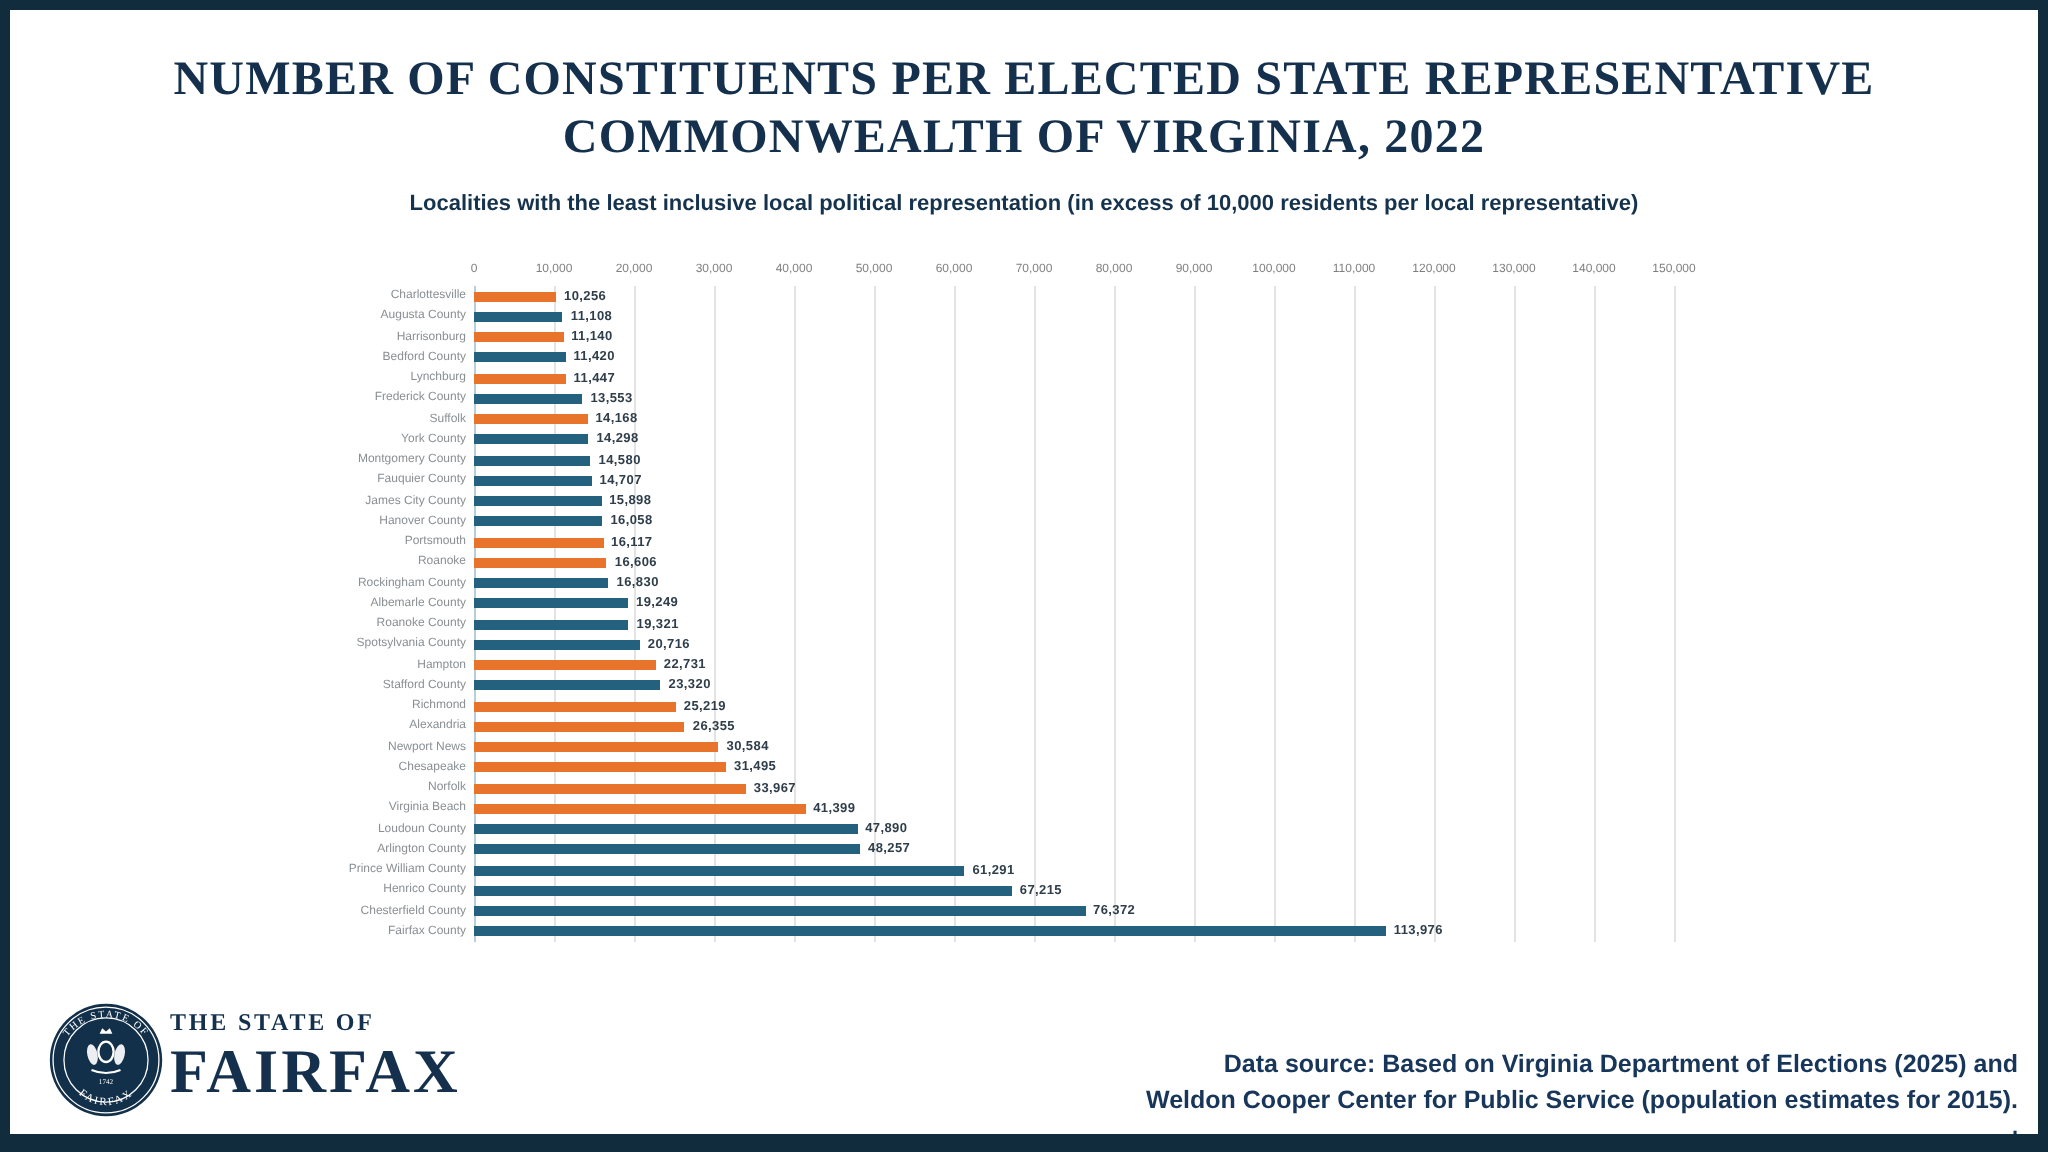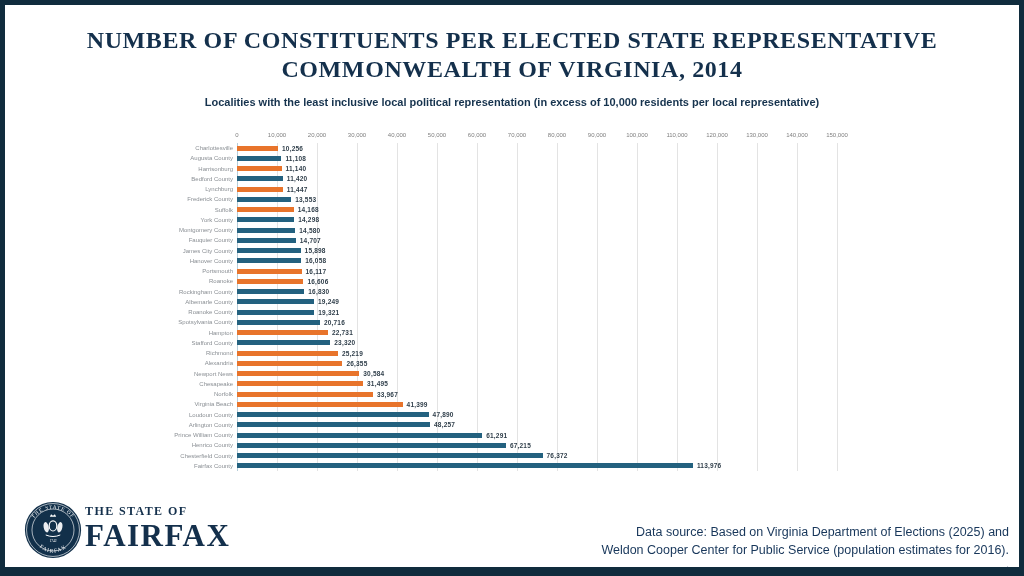--- a/index.html
+++ b/index.html
@@ -37,32 +37,32 @@
   .row-value{
     font-size:6.5px;font-weight:700;color:#2f3e4a;margin-left:4px;
     white-space:nowrap;letter-spacing:.2px;
   }
   .seal{position:absolute;left:24px;top:501px;width:58px;height:58px;}
   .brand{position:absolute;left:85px;top:504px;color:#14304c;font-family:"Liberation Serif",serif;}
   .brand-top{font-size:12px;font-weight:700;letter-spacing:1.4px;}
   .brand-name{font-size:31px;font-weight:700;letter-spacing:1.5px;line-height:1.05;margin-top:1px;}
   .source{
     position:absolute;right:15px;top:524px;text-align:right;
-    font-size:12.5px;font-weight:400;color:#17365a;line-height:1.4;
+    font-size:12.5px;font-weight:700;color:#17365a;line-height:1.4;
   }
   .source .dot{font-size:11px;line-height:1;}
 </style>
 </head>
 <body>
 
 <div class="frame"></div>
 
 <div class="title">
   <div>NUMBER OF CONSTITUENTS PER ELECTED STATE REPRESENTATIVE</div>
-  <div>COMMONWEALTH OF VIRGINIA, 2014</div>
+  <div>COMMONWEALTH OF VIRGINIA, 2022</div>
 </div>
 
 <div class="subtitle">Localities with the least inclusive local political representation (in excess of 10,000 residents per local representative)</div>
 
 <div class="chart">
   <div class="ticks" id="ticks">
       <span style="left: 0px;">0</span>
       <span style="left: 40px;">10,000</span>
       <span style="left: 80px;">20,000</span>
       <span style="left: 120px;">30,000</span>
@@ -349,15 +349,15 @@
   <text x="32" y="45.5" font-family="Liberation Serif, serif" font-size="4" fill="#ffffff" text-anchor="middle">1742</text>
 </svg>
 
 <div class="brand">
   <div class="brand-top">THE STATE OF</div>
   <div class="brand-name">FAIRFAX</div>
 </div>
 
 <div class="source">
   <div>Data source: Based on Virginia Department of Elections (2025) and</div>
-  <div>Weldon Cooper Center for Public Service (population estimates for 2016).</div>
+  <div>Weldon Cooper Center for Public Service (population estimates for 2015).</div>
   <div class="dot">.</div>
 </div>
 
 </body></html>

